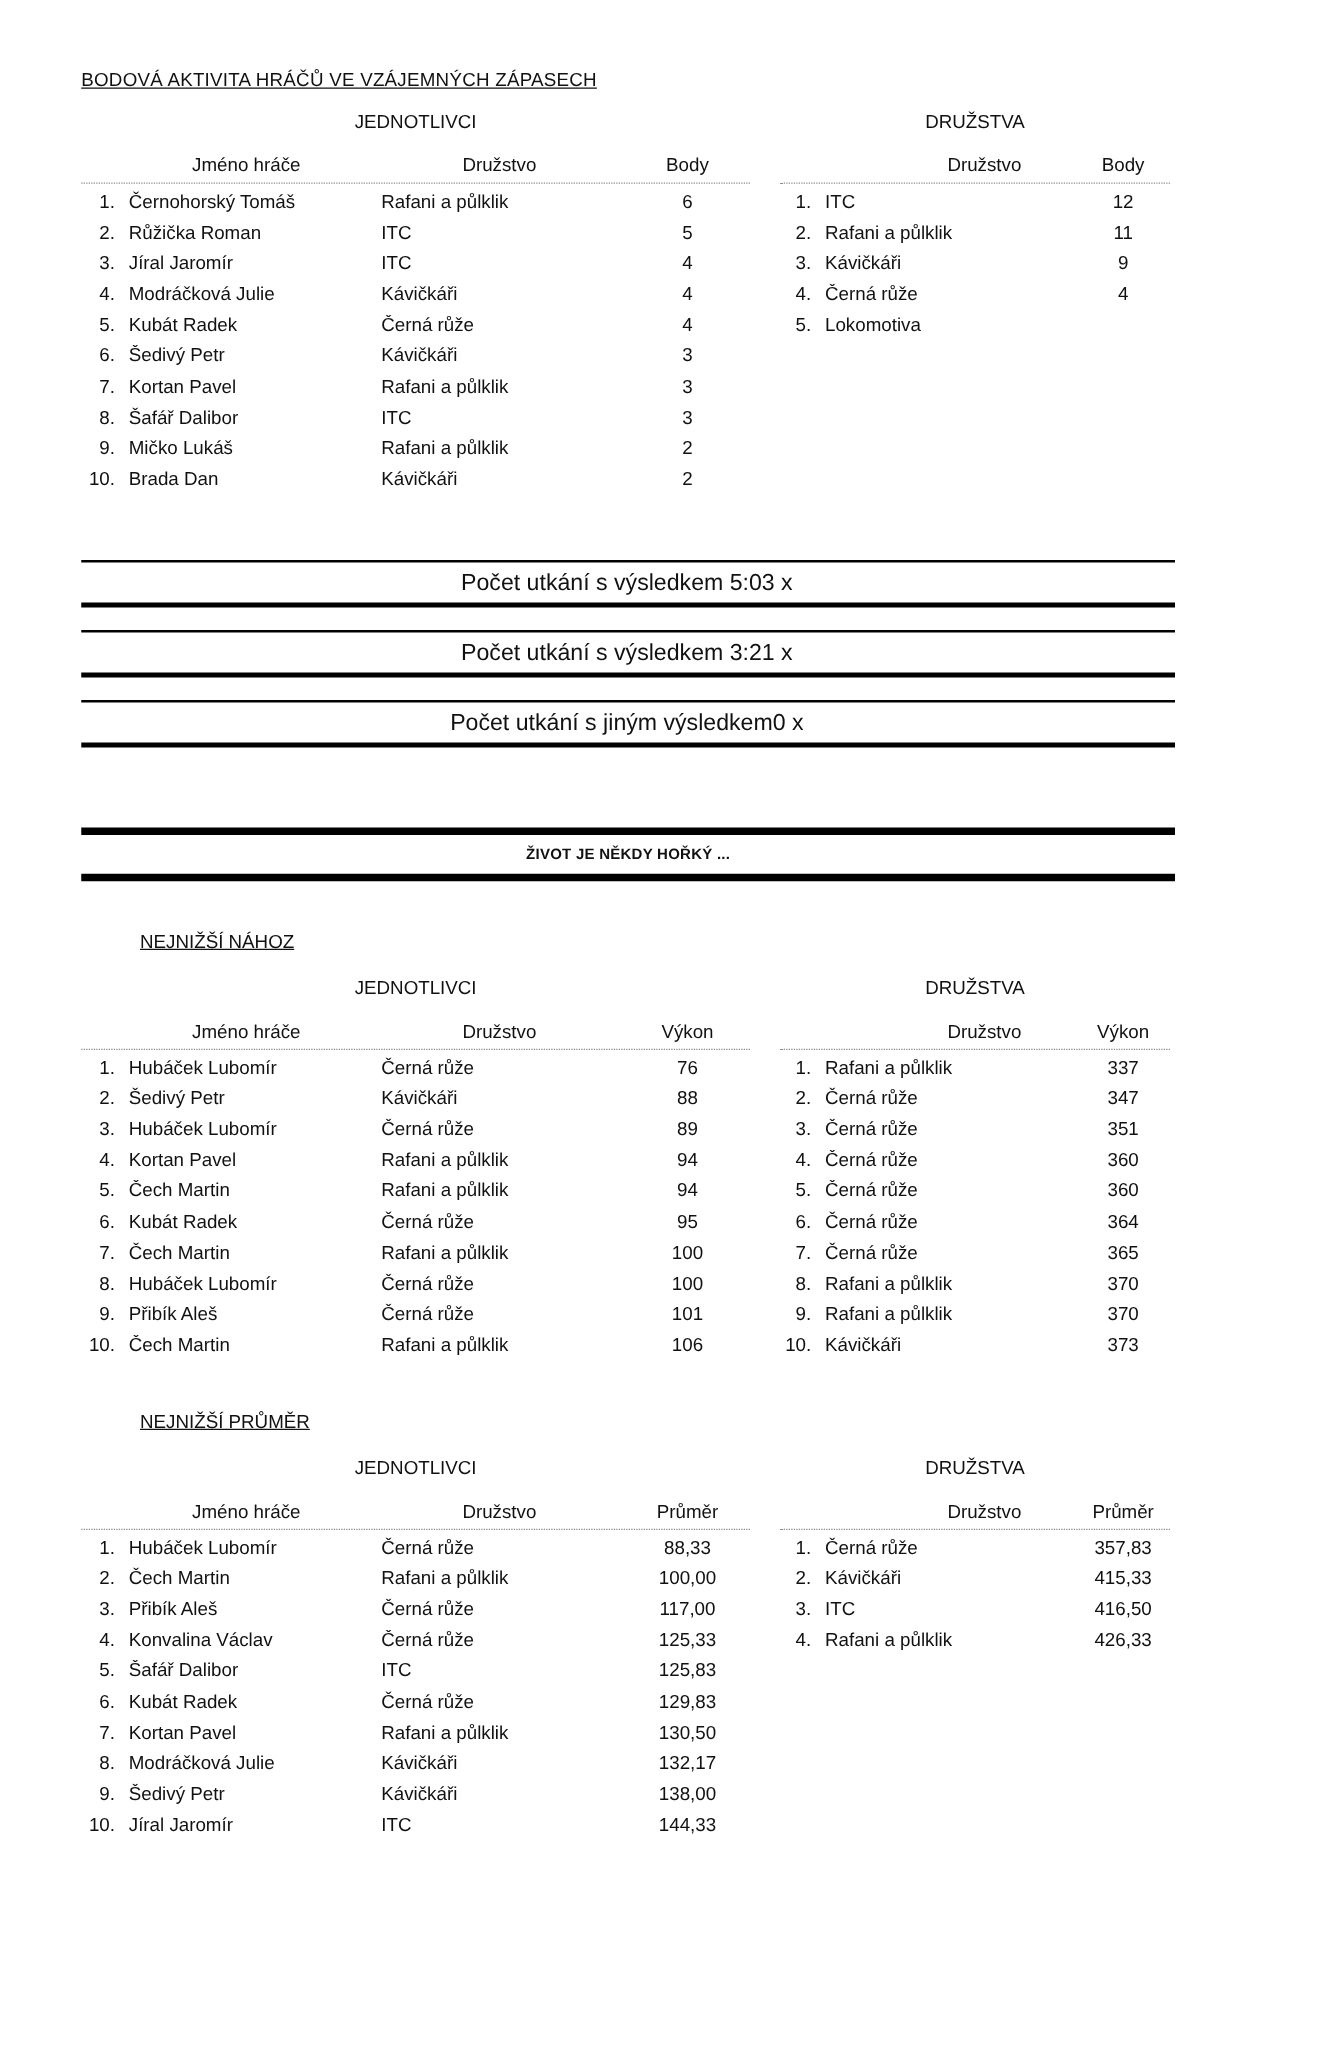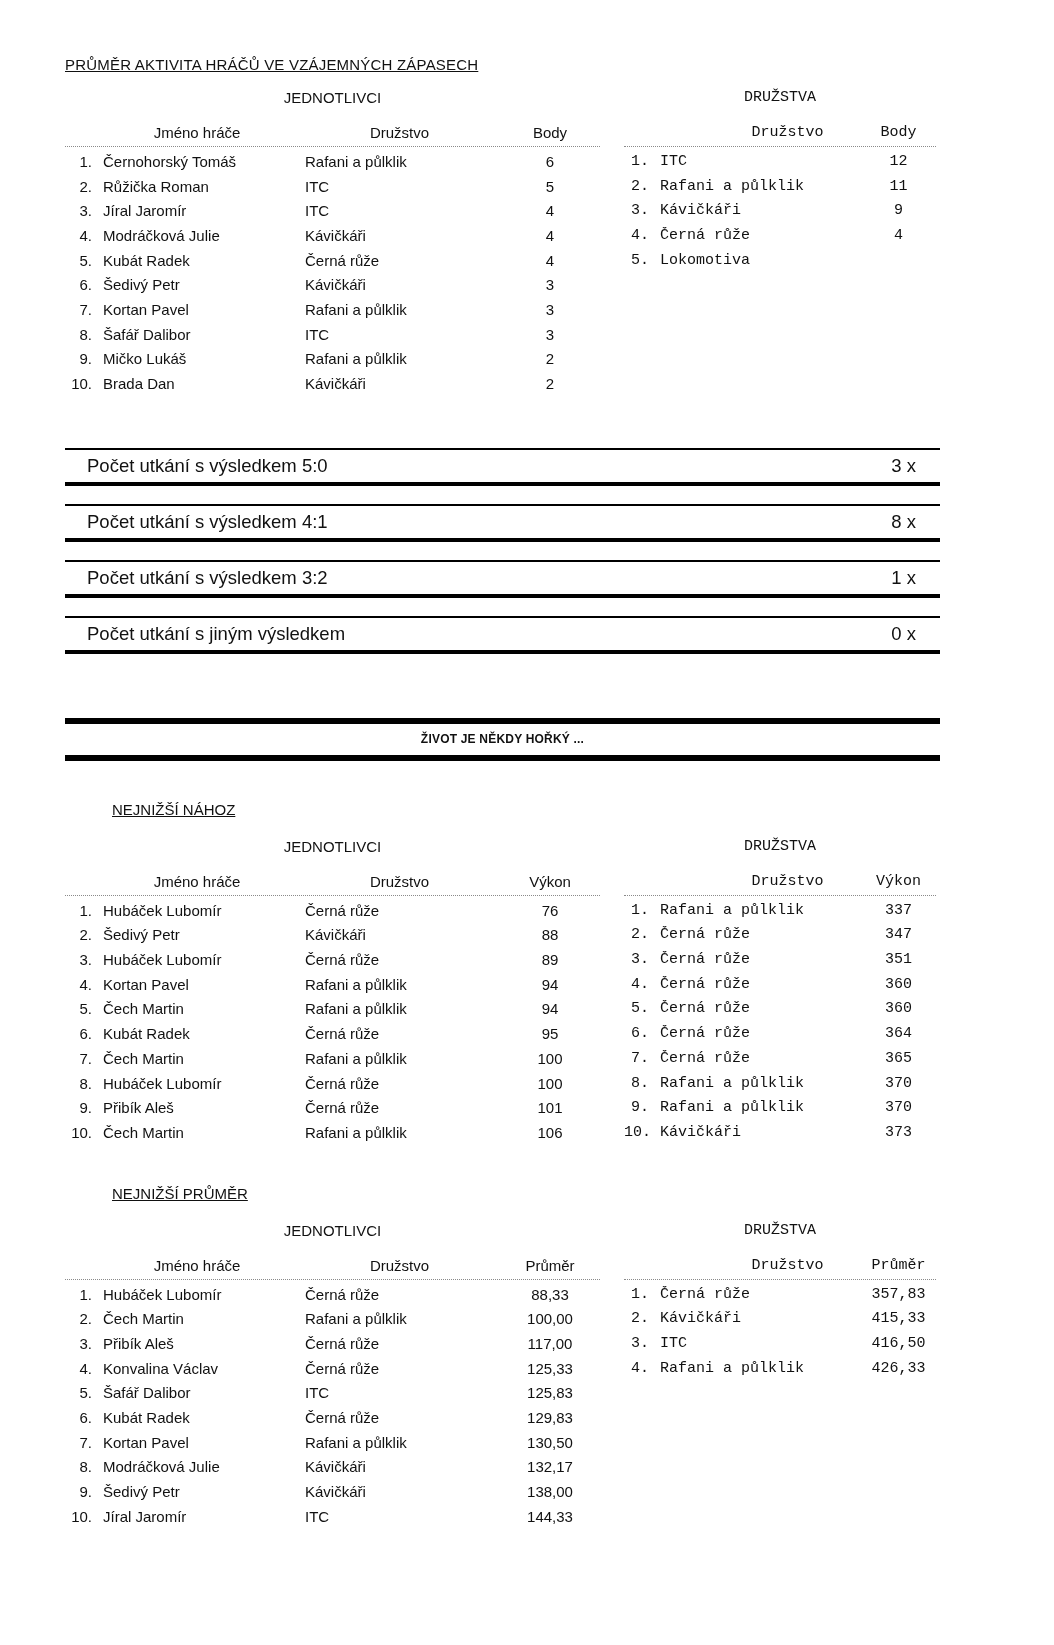--- a/index.html
+++ b/index.html
@@ -15,21 +15,21 @@
     padding: 56px 114px 40px 65px;
   }
   .doc-title {
     font-size: 15px;
     text-decoration: underline;
     letter-spacing: 0.2px;
     margin-bottom: 16px;
   }
   .two-col { display: flex; gap: 24px; margin-top: 2px; }
   .col-left { width: 535px; flex: 0 0 auto; }
-  .col-right { width: 312px; flex: 0 0 auto; font-family: Liberation Mono, monospace; }
+  .col-right { width: 312px; flex: 0 0 auto; }
   .col-title {
     text-align: center;
     font-size: 15px;
     margin-bottom: 18px;
   }
   .tbl-head {
     display: grid;
     align-items: end;
     font-size: 15px;
     padding-bottom: 5px;
@@ -50,21 +50,21 @@
   .cell-rank { text-align: right; padding-right: 5px; white-space: nowrap; }
   .cell-name, .cell-team { padding-left: 6px; white-space: nowrap; overflow: hidden; }
   .cell-val { text-align: center; white-space: nowrap; }
   .banners { margin-top: 52px; }
   .banner {
     border-top: 2px solid #000000;
     border-bottom: 4px solid #000000;
     height: 38px;
     display: flex;
     align-items: center;
-    justify-content: space-between;
+    justify-content: center;
     padding: 0 24px 0 22px;
     font-size: 18.5px;
     margin-bottom: 18px;
   }
   .banner:last-child { margin-bottom: 0; }
   .divider {
     margin-top: 64px;
     border-top: 6px solid #000000;
     border-bottom: 6px solid #000000;
     text-align: center;
@@ -80,21 +80,21 @@
     margin-bottom: 20px;
     margin-left: 47px;
   }
   .section-tables { margin-top: 0; }
 </style>
 </head>
 <body>
 
 <div class="page">
 
-  <div class="doc-title">PRŮMĚR AKTIVITA HRÁČŮ VE VZÁJEMNÝCH ZÁPASECH</div>
+  <div class="doc-title">BODOVÁ AKTIVITA HRÁČŮ VE VZÁJEMNÝCH ZÁPASECH</div>
 
   <div class="two-col">
     <div class="col-left">
       <div class="col-title">JEDNOTLIVCI</div>
       <div>
         <div class="tbl-head grid4">
           <div class="th th-name">Jméno hráče</div>
           <div class="th">Družstvo</div>
           <div class="th">Body</div>
         </div>
@@ -216,24 +216,20 @@
     </div>
   </div>
 
   <div class="banners">
 
       <div class="banner">
         <div>Počet utkání s výsledkem 5:0</div>
         <div>3 x</div>
       </div>
 
-      <div class="banner">
-        <div>Počet utkání s výsledkem 4:1</div>
-        <div>8 x</div>
-      </div>
 
       <div class="banner">
         <div>Počet utkání s výsledkem 3:2</div>
         <div>1 x</div>
       </div>
 
       <div class="banner">
         <div>Počet utkání s jiným výsledkem</div>
         <div>0 x</div>
       </div>

